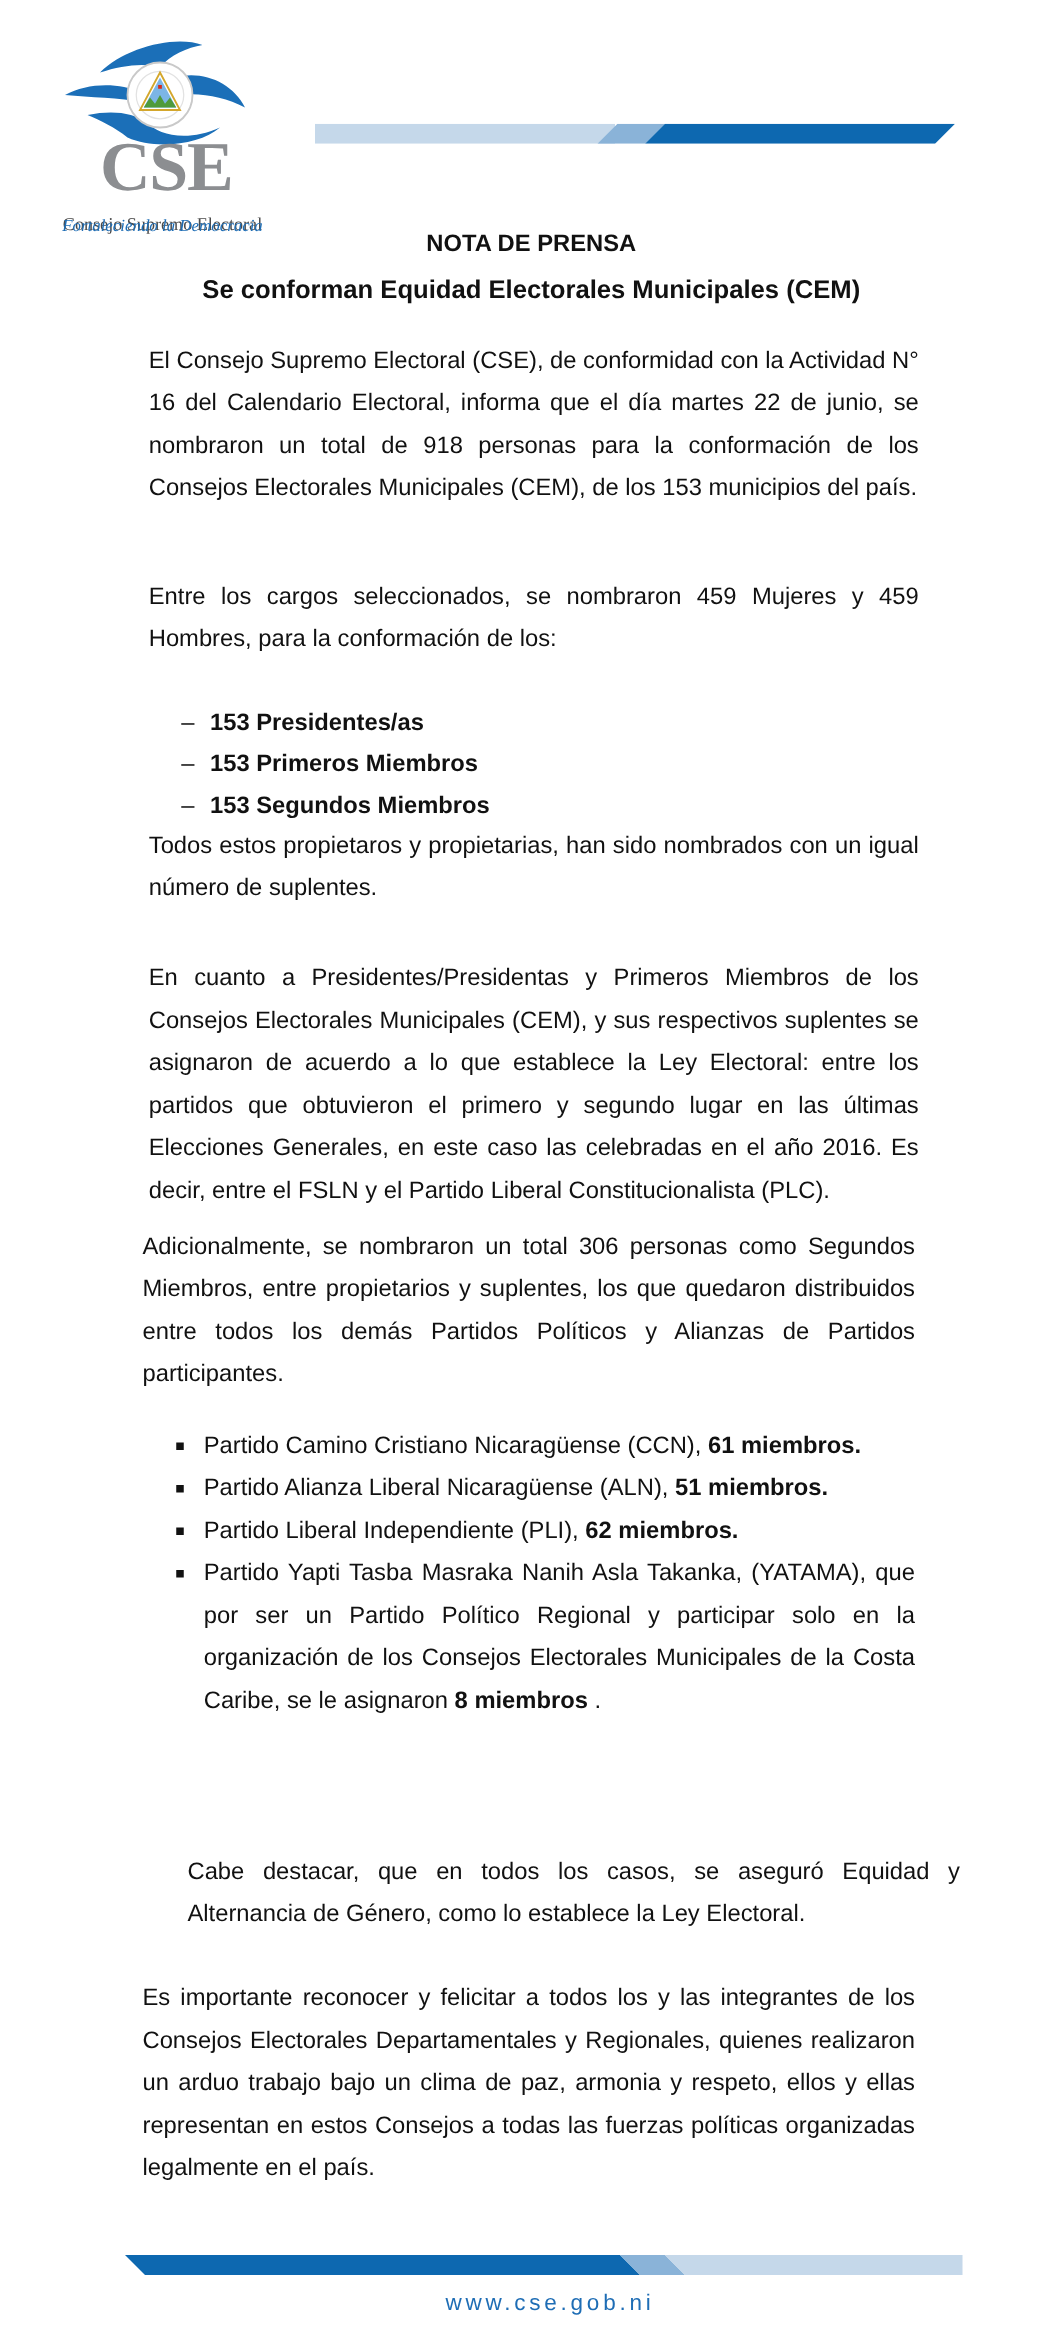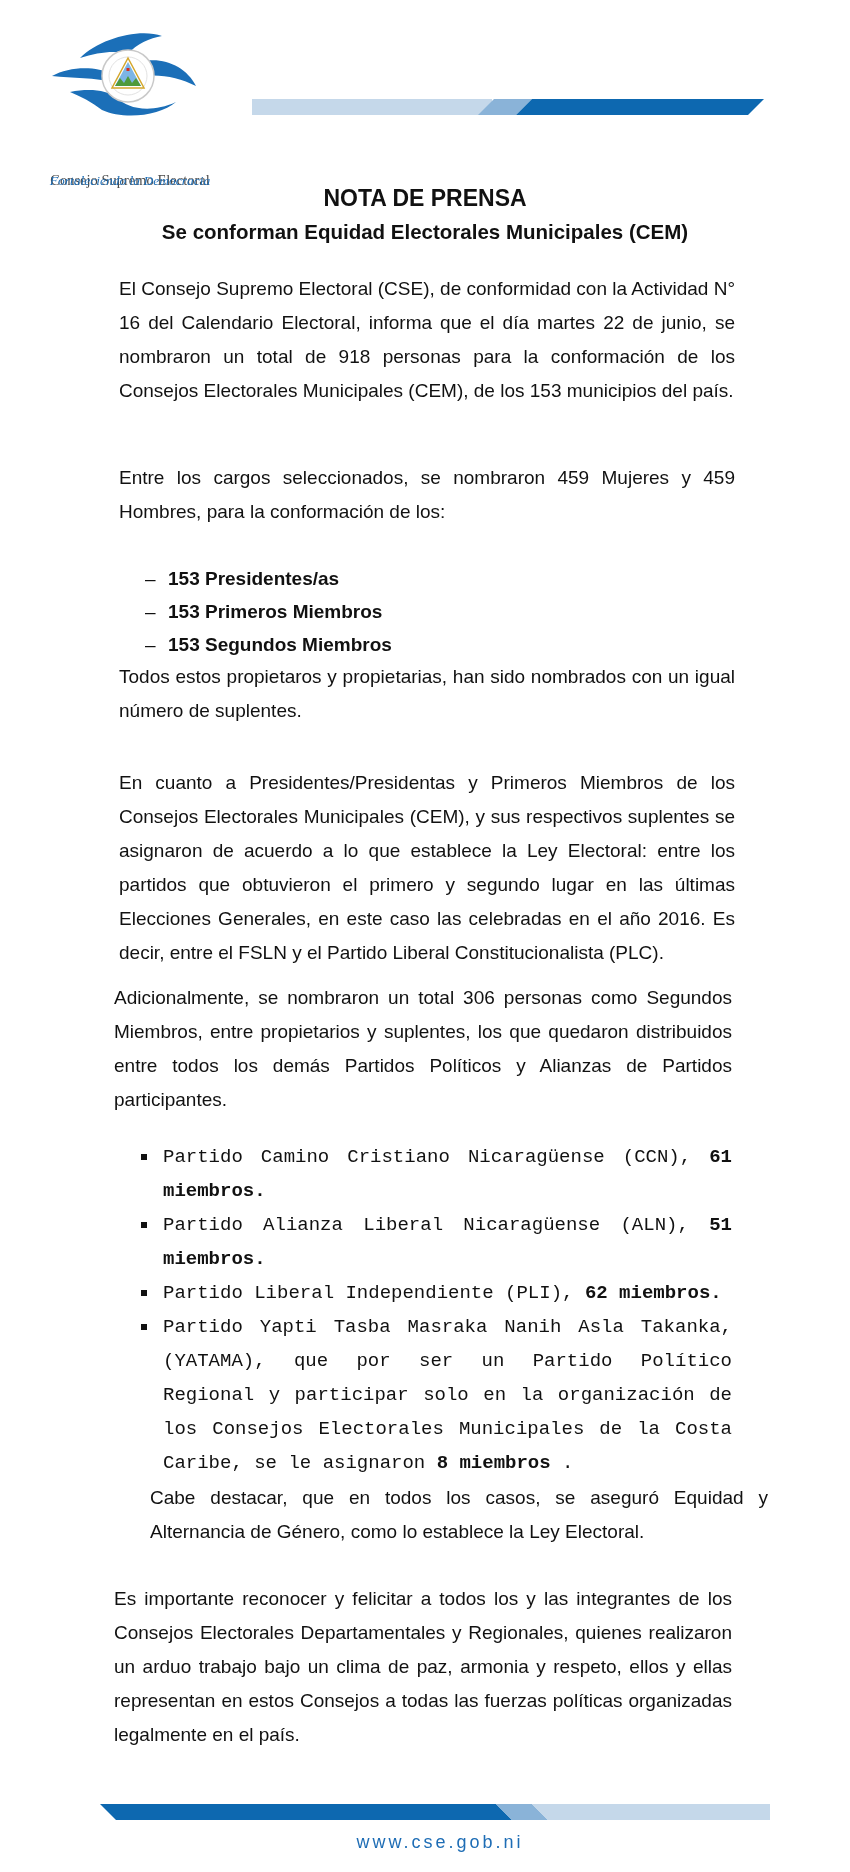--- a/index.html
+++ b/index.html
@@ -12,32 +12,32 @@
   .logo-cse { position: absolute; left: 28px; top: 80px; width: 130px; text-align: center;
               font-family: "Liberation Serif", serif; font-weight: bold; font-size: 56px;
               line-height: 52px; color: #8c8e91; letter-spacing: -1px; }
   .logo-name { position: absolute; left: 0; top: 145px; width: 180px; text-align: center;
                font-family: "Liberation Serif", serif; font-size: 14.5px; color: #4a4a4a; line-height: 15px; }
   .logo-tag { position: absolute; left: 0; top: 146px; width: 180px; text-align: center;
               font-family: "Liberation Serif", serif; font-style: italic; font-size: 13.5px;
               color: #1e6db5; line-height: 14px; }
 
   
-  .h1 { left: 0; width: 850px; top: 185px; text-align: center; font-weight: bold; font-size: 23px; }
+  .h1 { left: 0; width: 850px; top: 185px; text-align: center; font-weight: bold; font-size: 19px; }
   .h2 { left: 0; width: 850px; top: 220px; text-align: center; font-weight: bold; font-size: 20.5px; }
 
   
   .para { font-size: 19px; line-height: 34px; text-align: justify; text-align-last: left; }
   .p1 { left: 119px; width: 616px; }
   .p2 { left: 114px; width: 618px; }
   .dash-list, .sq-list { list-style: none; margin: 0; padding: 0; }
   .dash-list li { position: relative; font-weight: bold; font-size: 19px; line-height: 33px; padding-left: 49px; }
   .dash-list li .mk { position: absolute; left: 26px; top: 0; font-weight: normal; }
   .sq-list li { position: relative; font-size: 19px; line-height: 34px; padding-left: 49px;
-                text-align: justify; text-align-last: left; font-family: Liberation Mono, monospace; }
+                text-align: justify; text-align-last: left; }
   .sq-list li .mk { position: absolute; left: 27px; top: 14px; width: 6px; height: 6px; background: #111; }
   b { font-weight: bold; }
 
   .url { left: 0; width: 880px; top: 1832px; text-align: center; font-size: 18px;
          letter-spacing: 3px; color: #1e6db5; }
 </style>
 </head>
 <body>
 
 <div class="abs logo">
@@ -46,20 +46,21 @@
     <path d="M12 48 C30 38, 56 38, 72 46 L74 54 C56 50, 32 50, 12 48 Z" fill="#1b6fb8"></path>
     <path d="M100 34 C122 28, 146 38, 156 58 C140 50, 122 46, 104 48 Z" fill="#1b6fb8"></path>
     <path d="M30 64 C50 60, 66 62, 78 70 C86 80, 110 86, 136 74 C120 88, 84 92, 62 82 C52 74, 40 68, 30 64 Z" fill="#1b6fb8"></path>
     <circle cx="88" cy="48" r="26" fill="#ffffff" stroke="#c9c9c9" stroke-width="1.5"></circle>
     <circle cx="88" cy="48" r="19" fill="none" stroke="#e2e2e2" stroke-width="1"></circle>
     <polygon points="88,30 104,60 72,60" fill="#ffffff" stroke="#d4a72c" stroke-width="1.5"></polygon>
     <polygon points="88,34 101,58 75,58" fill="#7cb5e6"></polygon>
     <polygon points="75,58 80,50 84,55 88,48 92,55 96,50 101,58" fill="#4f9a3b"></polygon>
     <rect x="86.5" y="40" width="3" height="3" fill="#d52b1e"></rect>
   </svg>
+  <div class="logo-cse">CSE</div>
   <div class="logo-name">Consejo Supremo Electoral</div>
   <div class="logo-tag">Fortaleciendo la Democracia</div>
 </div>
 
 <svg class="abs" style="left:252px;top:99px;" width="520" height="16" viewBox="0 0 520 16">
   <rect x="0" y="0" width="240" height="16" fill="#c5d8ea"></rect>
   <polygon points="226,16 242,0 280,0 264,16" fill="#8ab3d8"></polygon>
   <polygon points="264,16 280,0 512,0 496,16" fill="#0d68b0"></polygon>
 </svg>
 

